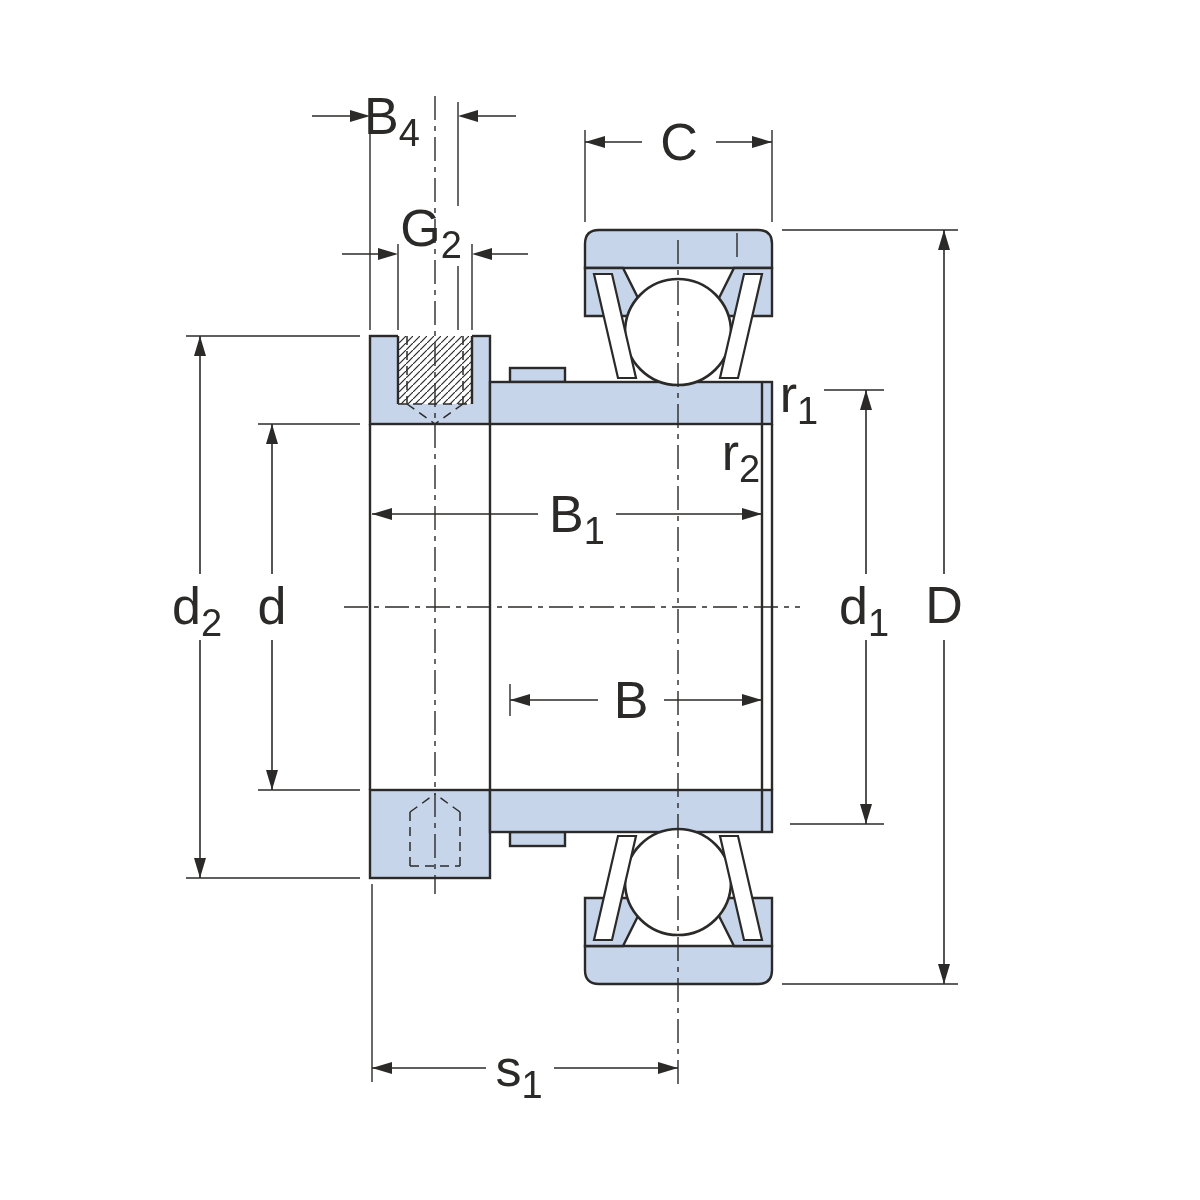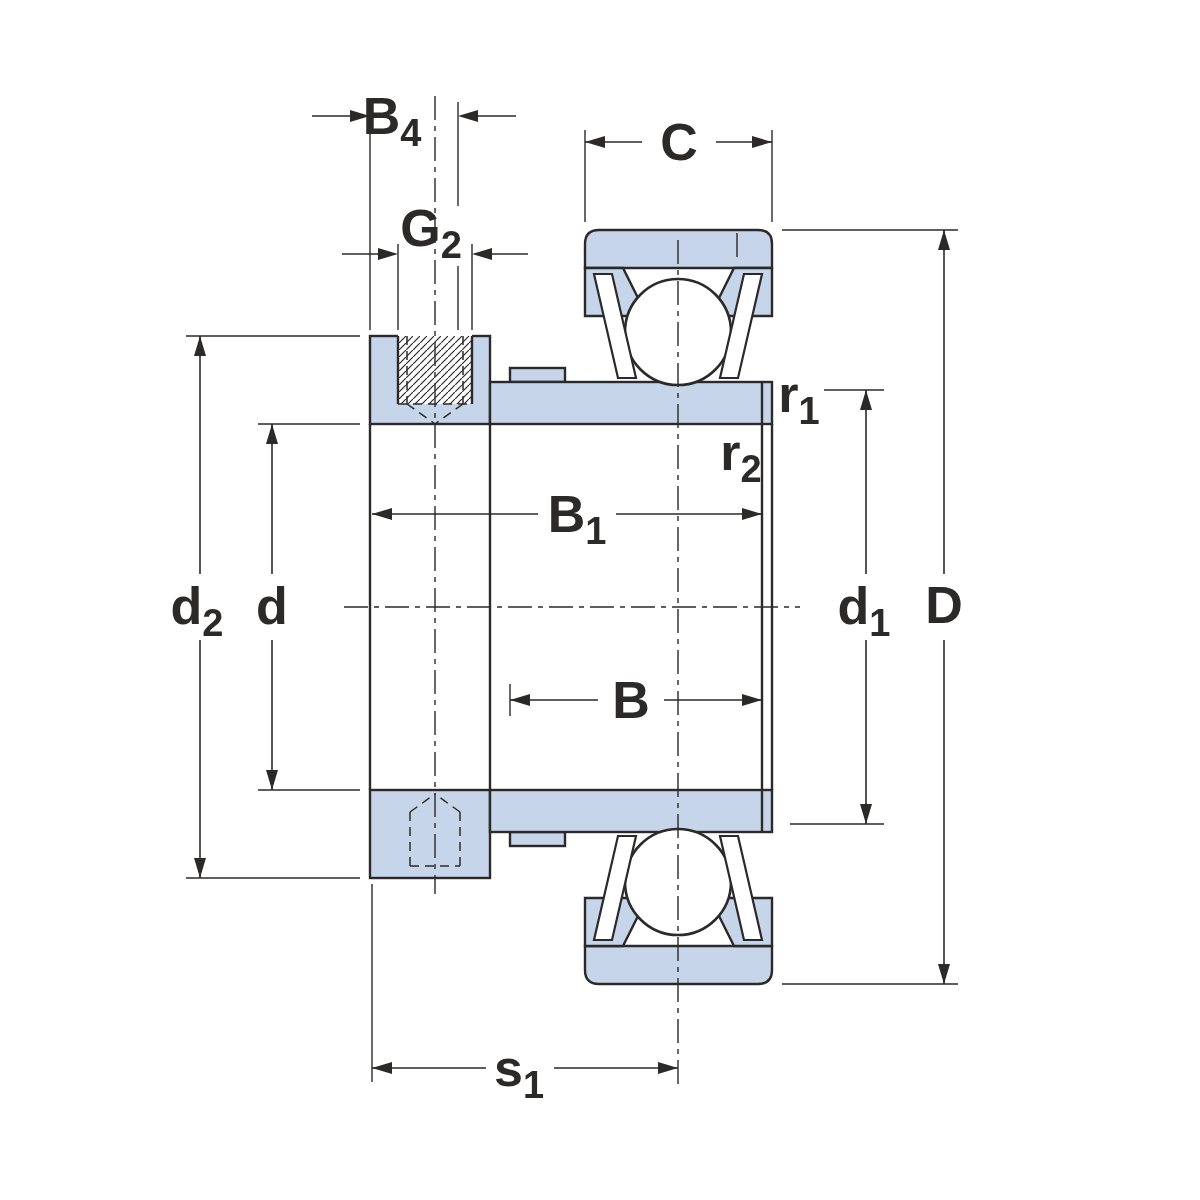--- a/index.html
+++ b/index.html
@@ -1,21 +1,21 @@
 <!DOCTYPE html>
 <html style="--blue: #c6d5ea; --line: #2b2a29; --bg: #ffffff;"><head>
 <meta charset="utf-8">
 <style>
   :root{
     --blue:#c6d5ea;
     --line:#2b2a29;
     --bg:#ffffff;
   }
   html,body{margin:0;padding:0;background:var(--bg,#fff);}
-  .stage{width:1200px;height:1200px;background:var(--bg,#fff);position:relative;overflow:hidden;font-weight:bold;}
+  .stage{width:1200px;height:1200px;background:var(--bg,#fff);position:relative;overflow:hidden;}
   svg{display:block;}
   .fillblue{fill:var(--blue,#c6d5ea);stroke:var(--line,#2b2a29);stroke-width:2.4;stroke-linejoin:miter;}
   .ball{fill:#ffffff;stroke:var(--line,#2b2a29);stroke-width:2.6;}
   .seal{fill:#ffffff;stroke:var(--line,#2b2a29);stroke-width:2.2;}
   .ln{stroke:var(--line,#2b2a29);stroke-width:2.4;fill:none;}
   .dim{stroke:var(--line,#2b2a29);stroke-width:1.6;fill:none;}
   .ext{stroke:var(--line,#2b2a29);stroke-width:1.4;fill:none;}
   .cl{stroke:var(--line,#2b2a29);stroke-width:1.4;fill:none;stroke-dasharray:24 6 5 6;}
   .dash{stroke:var(--line,#2b2a29);stroke-width:1.5;fill:none;stroke-dasharray:9 6;}
   .arrow{fill:var(--line,#2b2a29);stroke:none;}

